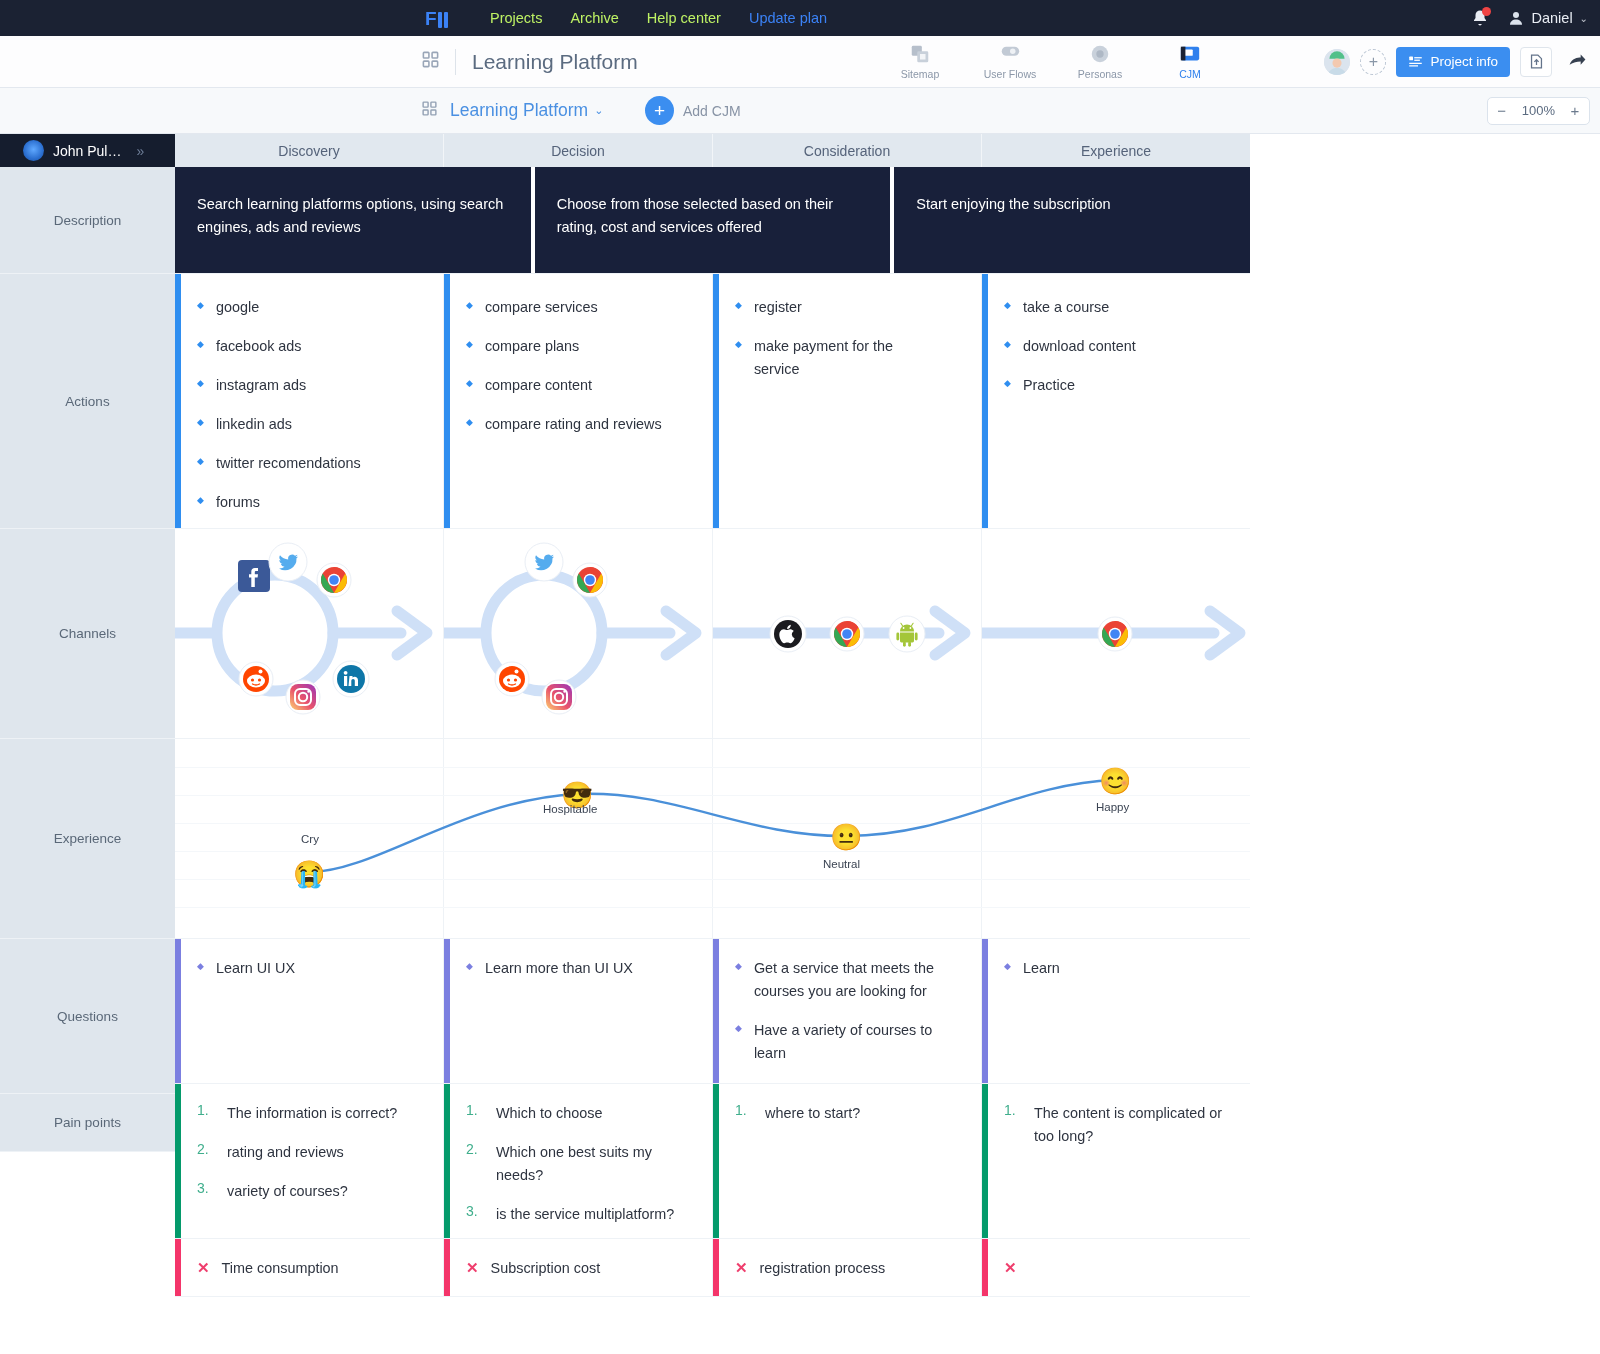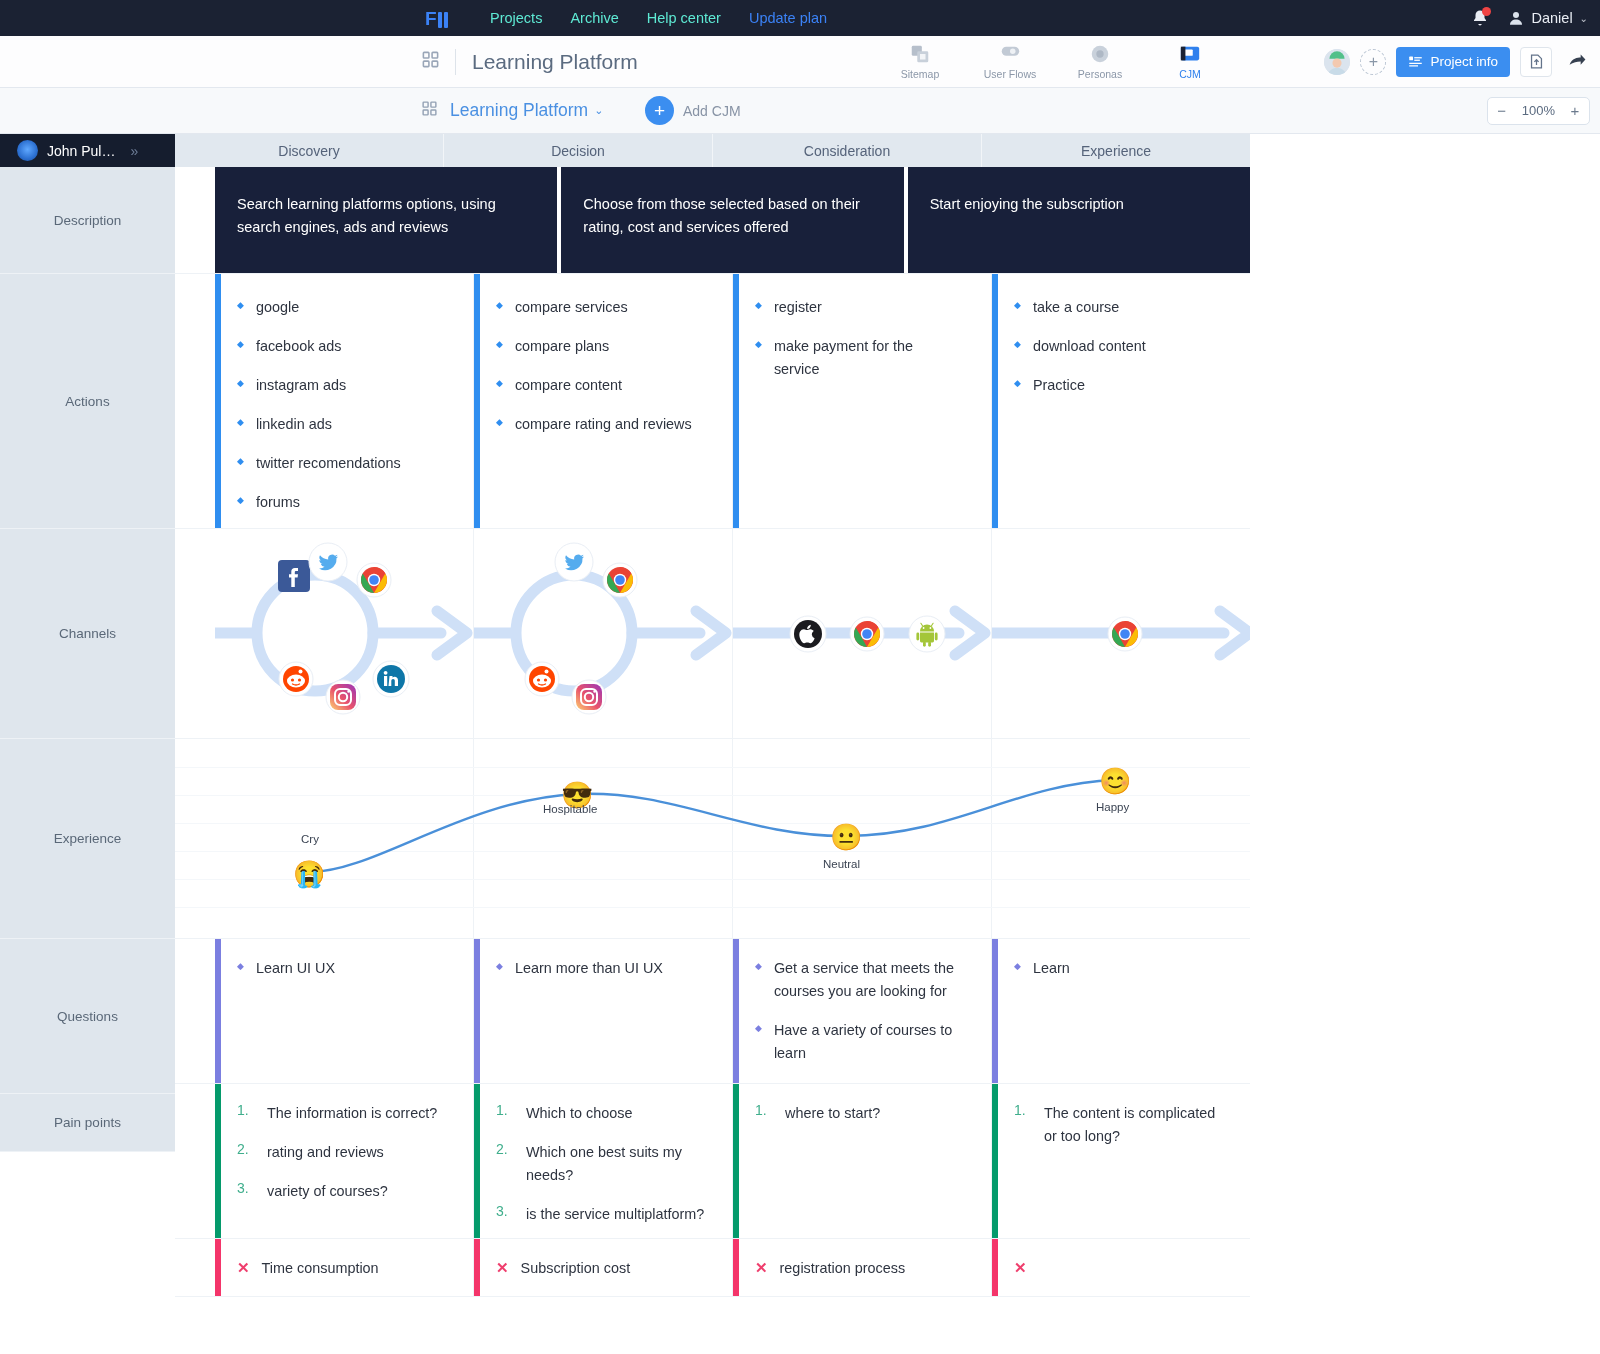--- a/index.html
+++ b/index.html
@@ -13,21 +13,21 @@
   
   .topnav {
     height: 36px; background: #1b2233; display: flex; align-items: center;
     position: relative; color: #e8ecf3;
   }
   .logo { position: absolute; left: 425px; display: flex; align-items: flex-end; gap: 2px; height: 20px; }
   .logo .lf { color: #3b82f6; font-weight: 700; font-size: 19px; line-height: 18px; letter-spacing: -1px;}
   .logo .bar { width: 4px; background: #3b82f6; border-radius: 1px; }
   .logo .b1 { height: 16px; } .logo .b2 { height: 16px; }
   .nav-links { position: absolute; left: 490px; display: flex; gap: 28px; font-size: 14.5px; }
-  .nav-links a { color: #5eead4; text-decoration: none; white-space: nowrap; }
+  .nav-links a { color: #bef264; text-decoration: none; white-space: nowrap; }
   .nav-links a.accent { color: #3b82f6; }
   .nav-right { position: absolute; right: 12px; display: flex; align-items: center; gap: 18px; }
   .bell { position: relative; width: 18px; height: 18px; }
   .bell svg { display:block; }
   .bell .dot { position: absolute; right: -2px; top: -2px; width: 9px; height: 9px; border-radius: 50%; background: #ef4444; }
   .user { display: flex; align-items: center; gap: 7px; font-size: 14.5px; color:#e9edf4;}
   .user .av { width: 18px; height: 18px; }
   .caret { font-size: 10px; opacity: .8; }
 
   
@@ -63,36 +63,36 @@
   .addcjm .t { font-size: 14px; color: #8793a5; }
   .zoomctl { position: absolute; right: 10px; display: flex; align-items: center; border: 1px solid #dbe3ec;
     border-radius: 5px; background: #fff; height: 28px; }
   .zoomctl .zb { width: 28px; height: 26px; display: flex; align-items: center; justify-content: center;
     color: #6b7a8d; font-size: 15px; }
   .zoomctl .zv { font-size: 13px; color: #5b6b80; padding: 0 6px; }
 
   
   .board { position: relative; width: 1600px; height: calc(1354px - 36px - 52px - 46px); background: #fff; }
   .rail { position: absolute; left: 0; top: 0; width: 175px; }
-  .persona { height: 33px; background: #151d2e; display: flex; align-items: center; gap: 9px; padding-left: 17px; color: #fff; }
+  .persona { height: 33px; background: #151d2e; display: flex; align-items: center; gap: 9px; padding-left: 23px; color: #fff; }
   .persona .pav { width: 21px; height: 21px; border-radius: 50%; background: radial-gradient(circle at 50% 45%, #5fa8ff 0%, #2b6fd0 60%, #1b4d97 100%); }
   .persona .pn { font-size: 14px; }
   .persona .pchev { color: #6e7e98; font-size: 14px; margin-left: 6px; letter-spacing:-2px;}
   .rl { background: #dfe6ed; border-bottom: 1px solid #eef2f6; display: flex; align-items: center; justify-content: center;
     font-size: 13.5px; color: #5a6878; }
 
   .cols { position: absolute; left: 175px; top: 0; width: 1075px; }
   .hdrrow { display: flex; height: 33px; }
   .hdrcell { flex: 1 1 0; background: #e1e8ef; border-left: 1px solid #f2f5f8; display: flex; align-items: center;
     justify-content: center; font-size: 14px; color: #55637a; }
   .hdrcell:first-child { border-left: none; }
 
   .row { display: flex; border-bottom: 1px solid #eef2f6; }
   .cell { flex: 1 1 0; position: relative; border-left: 1px solid #eef2f6; background: #fff; }
-  .cell:first-child { border-left: none; margin-left: 40px; }
+  .cell:first-child { border-left: none; }
 
   
   .descrow { height: 107px; background:#fff; }
   .desccell { background: #18203a; color: #fff; display: flex; align-items: flex-start; padding: 26px 22px 0 22px; }
   .desccell p { font-size: 14.5px; line-height: 1.62; }
 
   
   .actcell { padding: 22px 0 10px 22px; }
   .accent-bar { position: absolute; left: 0; top: 0; bottom: 0; width: 6px; }
   .li { display: flex; gap: 12px; margin-bottom: 16px; padding-right: 26px; }

